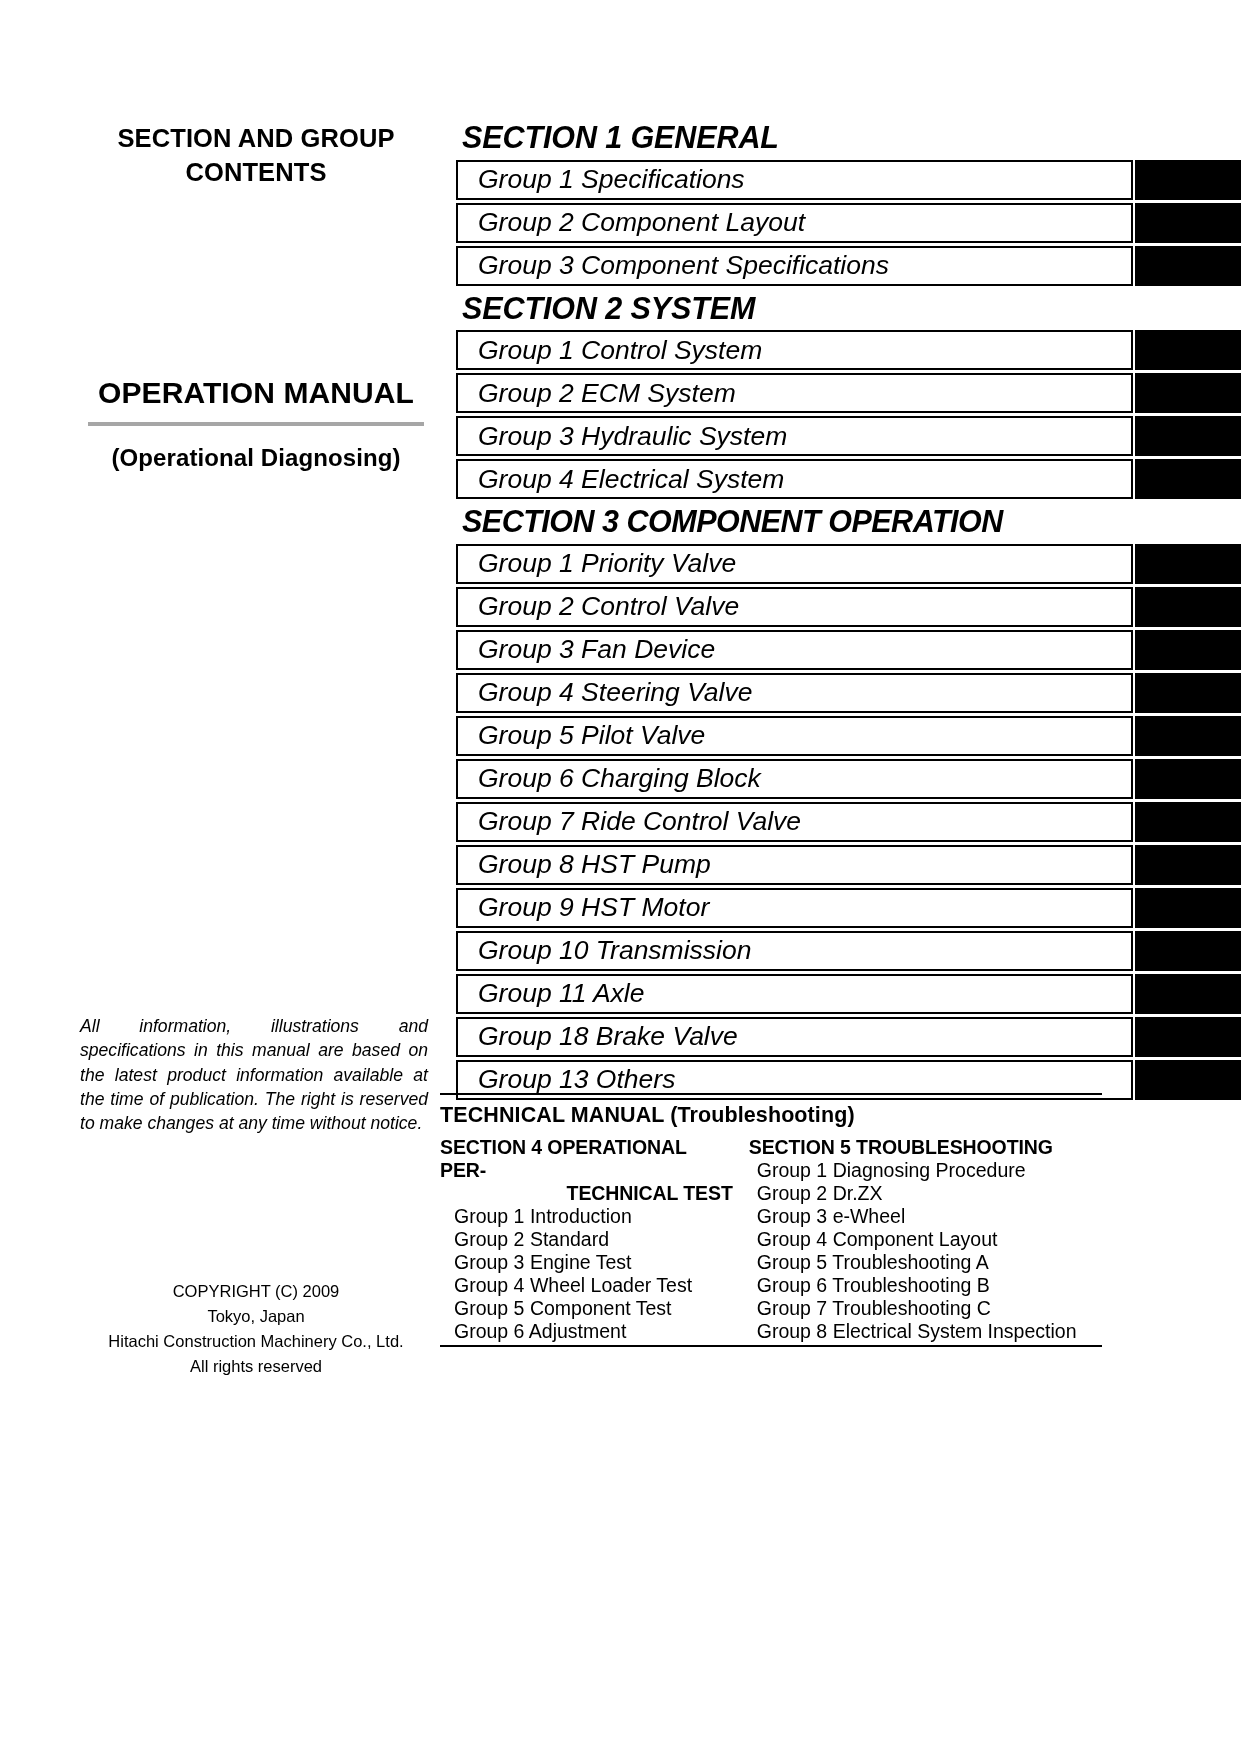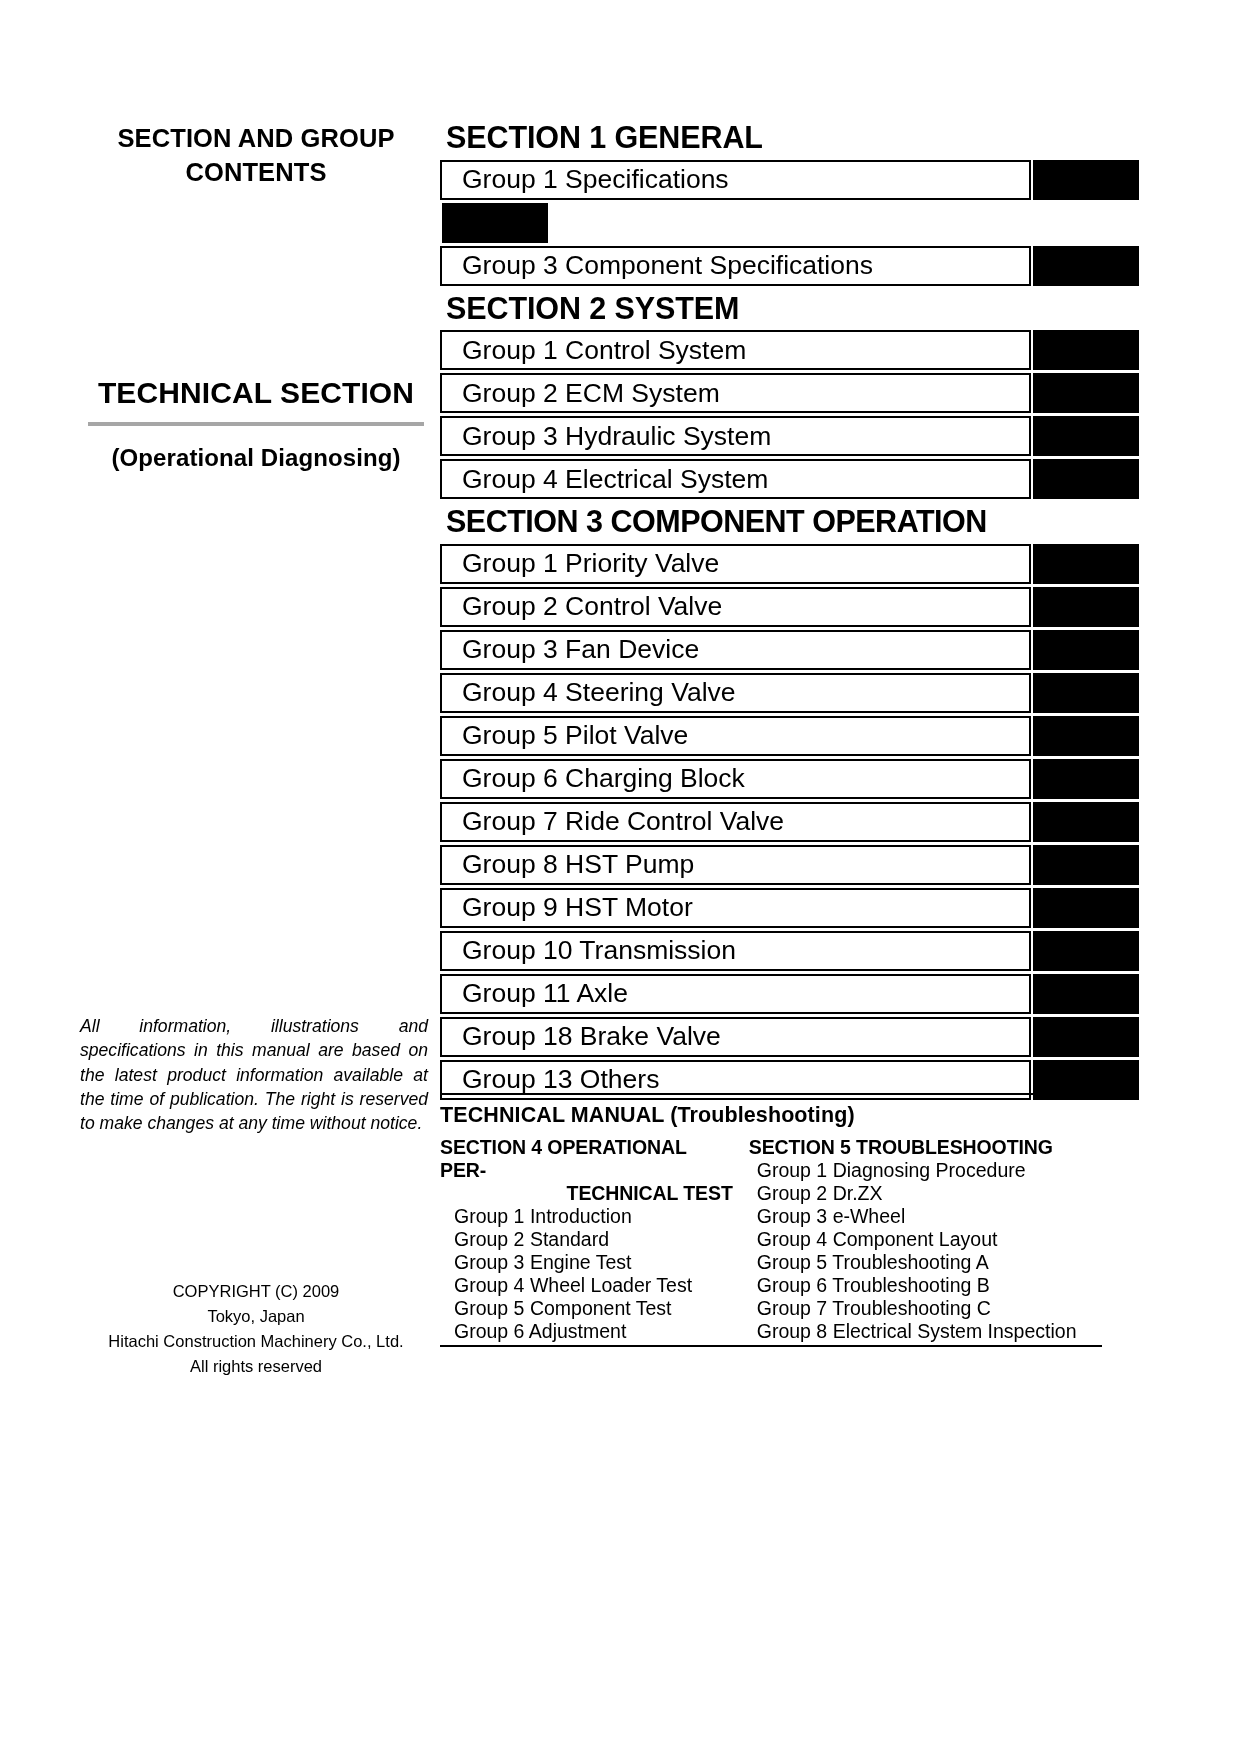--- a/index.html
+++ b/index.html
@@ -83,23 +83,24 @@
     left: 0;
     width: 100%;
     text-align: center;
     font-size: 16.5px;
     line-height: 1.52;
   }
 
   
   .right-col {
     position: absolute;
-    left: 440px;
+    left: 456px;
     top: 118px;
-    width: 699px;
+    width: 785px;
+    font-style: italic;
   }
 
   .section-head {
     font-weight: bold;
     font-size: 30.5px;
     letter-spacing: -0.1px;
     line-height: 1.0;
     padding: 4px 0 7px 6px;
     white-space: nowrap;
   }
@@ -194,21 +195,21 @@
 <div class="page">
 
   <div class="left-col">
 
     <div class="contents-title">
       <div>SECTION AND GROUP</div>
       <div>CONTENTS</div>
     </div>
 
     <div class="tm-block">
-      <div class="tm-title">TECHNICAL SECTION</div>
+      <div class="tm-title">OPERATION MANUAL</div>
       <div class="tm-rule"></div>
       <div class="tm-sub">(Operational Diagnosing)</div>
     </div>
 
     <div class="disclaimer">All information, illustrations and specifications in this manual are based on the latest product information available at the time of publication. The right is reserved to make changes at any time without notice.</div>
 
     <div class="copyright">
       <div>COPYRIGHT (C) 2009</div>
       <div>Tokyo, Japan</div>
       <div>Hitachi Construction Machinery Co., Ltd.</div>
@@ -221,20 +222,23 @@
     <div id="sections-host">
         <div class="section-head">SECTION 1 GENERAL</div>
         <div class="section-table">
           <div class="group-row">
             <div class="group-box tbl-narrow">
               <span class="group-label">Group 1 Specifications</span>
             </div>
             <div class="tab"></div>
           </div>
           <div class="group-row">
+            <div class="group-box tbl-narrow">
+              <span class="group-label">Group 2 Component Layout</span>
+            </div>
             <div class="tab"></div>
           </div>
           <div class="group-row">
             <div class="group-box tbl-narrow">
               <span class="group-label">Group 3 Component Specifications</span>
             </div>
             <div class="tab"></div>
           </div>
         </div>
         <div class="section-head">SECTION 2 SYSTEM</div>

